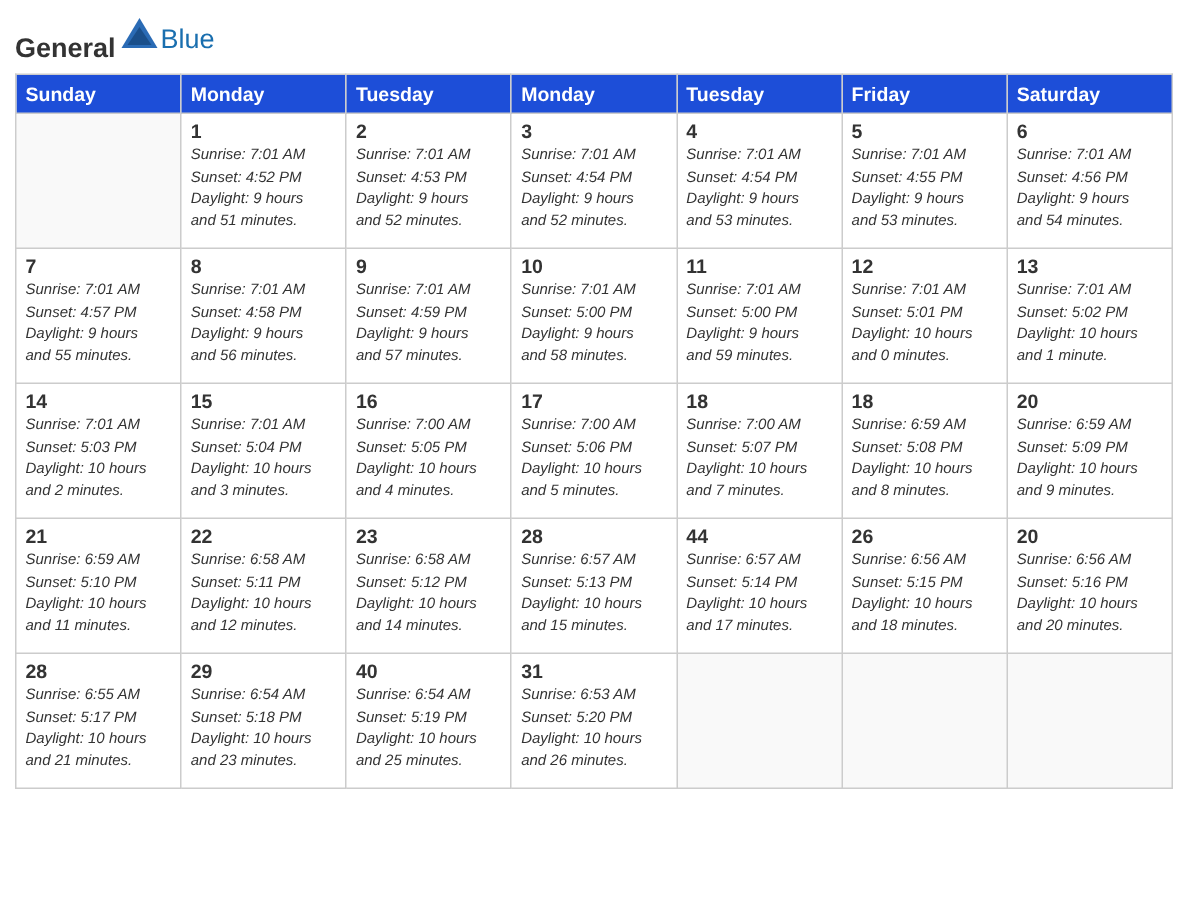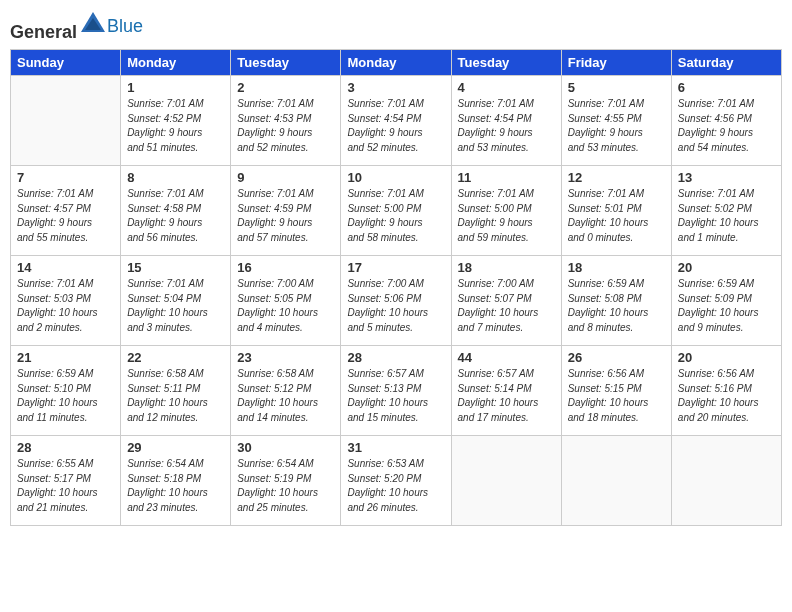--- a/index.html
+++ b/index.html
@@ -234,21 +234,21 @@
       <tr>
         <td class="cal-cell">
           <span class="date-num">28</span>
           <div class="day-info">Sunrise: 6:55 AM<br>Sunset: 5:17 PM<br>Daylight: 10 hours<br>and 21 minutes.</div>
         </td>
         <td class="cal-cell">
           <span class="date-num">29</span>
           <div class="day-info">Sunrise: 6:54 AM<br>Sunset: 5:18 PM<br>Daylight: 10 hours<br>and 23 minutes.</div>
         </td>
         <td class="cal-cell">
-          <span class="date-num">30</span>
+          <span class="date-num">40</span>
           <div class="day-info">Sunrise: 6:54 AM<br>Sunset: 5:19 PM<br>Daylight: 10 hours<br>and 25 minutes.</div>
         </td>
         <td class="cal-cell">
           <span class="date-num">31</span>
           <div class="day-info">Sunrise: 6:53 AM<br>Sunset: 5:20 PM<br>Daylight: 10 hours<br>and 26 minutes.</div>
         </td>
         <td class="cal-cell empty"></td>
         <td class="cal-cell empty"></td>
         <td class="cal-cell empty"></td>
       </tr>

